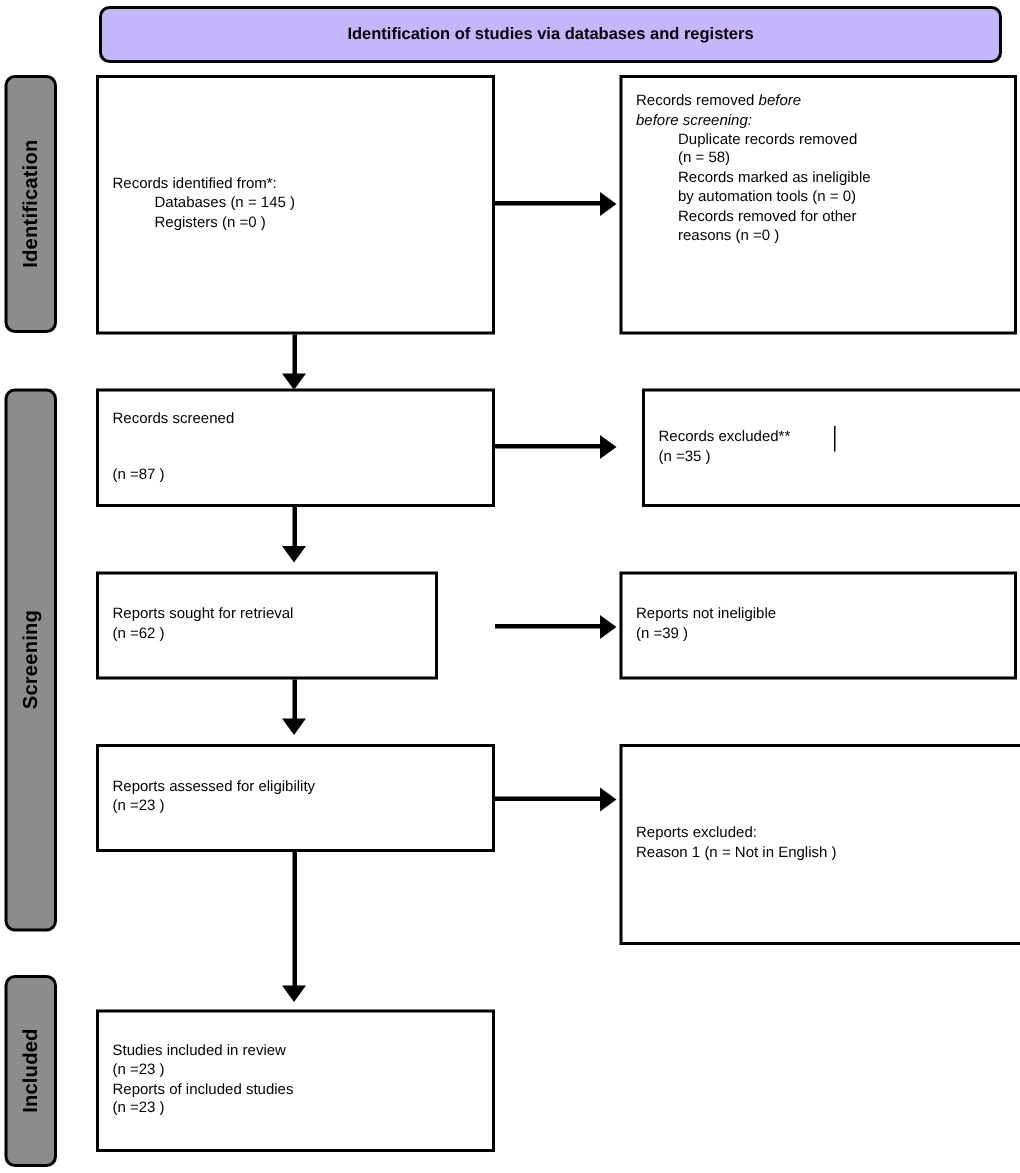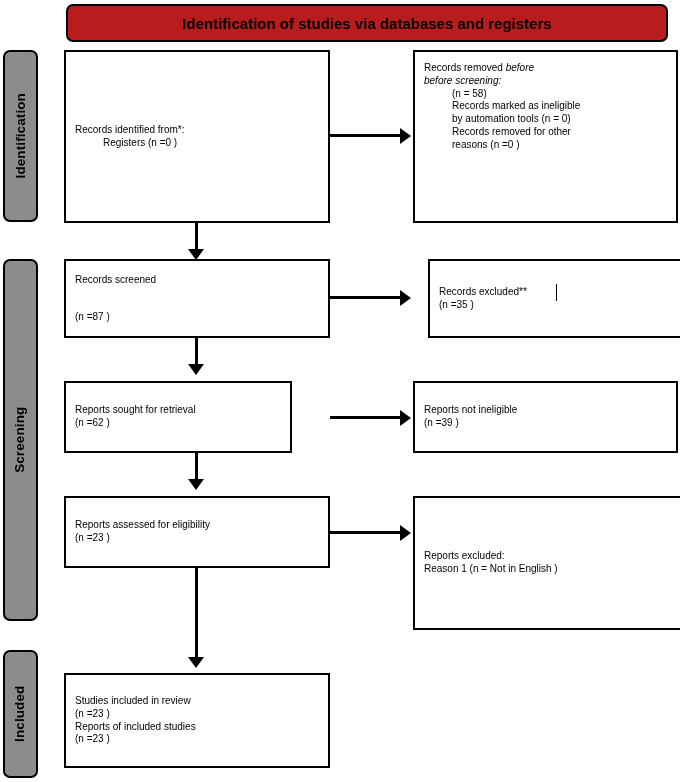--- a/index.html
+++ b/index.html
@@ -24,26 +24,26 @@
     white-space:nowrap;
     font-size:13.5px;
     font-weight:bold;
     letter-spacing:0.1px;
     line-height:1;
   }
 
   
   .banner{
     position:absolute;
-    background:#b91c1c;
+    background:#c4b5fd;
     border:2px solid #000000;
     border-radius:7px;
     box-sizing:border-box;
     display:flex;align-items:center;justify-content:center;
-    font-size:15px;
+    font-size:11px;
     font-weight:bold;
     text-align:center;
   }
 
   
   .flow-box{
     position:absolute;
     background:#ffffff;
     border:2px solid #000000;
     box-sizing:border-box;
@@ -104,26 +104,28 @@
 <div class="phase-tab" style="left:3px;top:259px;width:35px;height:362px;">
   <span class="phase-label">Screening</span>
 </div>
 
 <div class="phase-tab" style="left:3px;top:650px;width:35px;height:128px;">
   <span class="phase-label">Included</span>
 </div>
 
 <div class="flow-box" style="left:64px;top:50px;width:266px;height:173px;">
   <span class="line">Records identified from*:</span>
+  <span class="line indent">Databases (n = 145 )</span>
   <span class="line indent">Registers (n =0 )</span>
 </div>
 
 <div class="flow-box" style="left:413px;top:50px;width:265px;height:173px;justify-content:flex-start;padding-top:10px;">
   <span class="line"><span>Records removed </span><span class="ital">before</span></span>
   <span class="line ital">before screening:</span>
+  <span class="line indent">Duplicate records removed</span>
   <span class="line indent">(n = 58)</span>
   <span class="line indent">Records marked as ineligible</span>
   <span class="line indent">by automation tools (n = 0)</span>
   <span class="line indent">Records removed for other</span>
   <span class="line indent">reasons (n =0 )</span>
 </div>
 
 <div class="h-line" style="left:330px;top:134px;width:72px;"></div>
 <div class="h-arrow" style="left:400px;top:128px;"></div>
 

